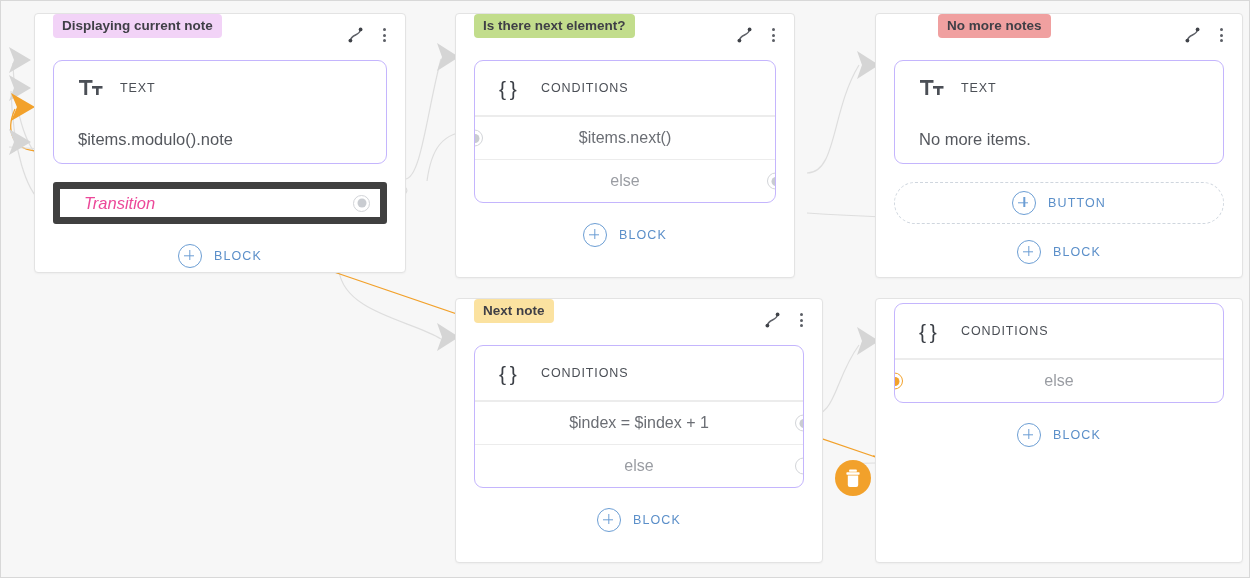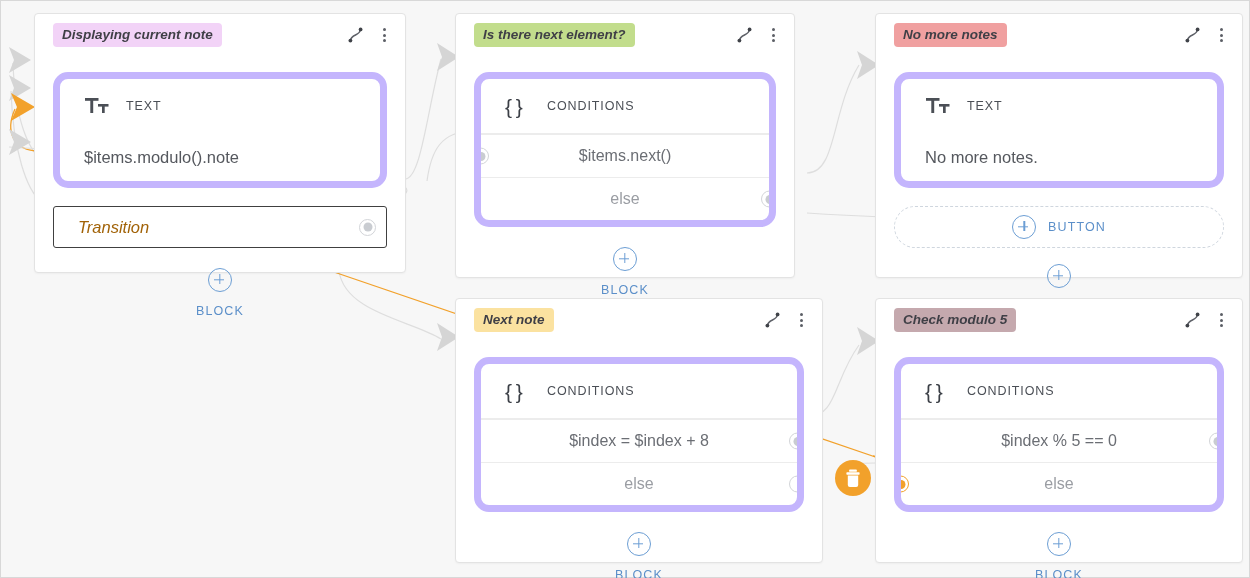--- a/index.html
+++ b/index.html
@@ -18,43 +18,42 @@
 
   
   .card{
     position:absolute;background:#ffffff;
     border:1px solid #e3e3e3;border-radius:4px;
     box-sizing:border-box;
     box-shadow:0 1px 2px rgba(0,0,0,.04);
   }
   .card-head{
     position:relative;height:42px;
-    display:flex;align-items:center;
+    display:flex;align-items:flex-start;
     padding:0 14px 0 18px;
-    font-style:italic;
   }
   .badge{
     font-size:13.5px;font-weight:bold;color:#3f3f46;
     padding:4px 9px;border-radius:4px;line-height:1.15;
     white-space:nowrap;
   }
   .head-icons{
     position:absolute;right:14px;top:12px;
     display:flex;align-items:center;gap:12px;
   }
   .curve-icon{width:18px;height:18px;display:block;}
   .kebab{
     width:14px;height:18px;display:flex;flex-direction:column;
     align-items:center;justify-content:center;gap:2.5px;cursor:pointer;
   }
   .kebab i{display:block;width:3px;height:3px;border-radius:50%;background:#5c5f66;}
 
   
   .block{
-    margin:16px 18px;border:7px solid #c4b5fd;border-radius:15px;
+    margin:4px 18px;border:1px solid #c4b5fd;border-radius:9px;
     background:#fff;overflow:hidden;
   }
   .block-head{
     display:flex;align-items:center;gap:16px;
     padding:14px 0 14px 24px;height:26px;box-sizing:content-box;
   }
   .block-head.bordered{border-bottom:1px solid #ececec;}
   .blk-type{
     font-size:12.5px;letter-spacing:.9px;color:#4b4f56;font-weight:normal;
   }
@@ -88,32 +87,31 @@
     content:"";position:absolute;left:50%;top:50%;
     width:9px;height:9px;border-radius:50%;background:#c9ccd1;
     transform:translate(-50%,-50%);
   }
   .port.active{border-color:#f2a12b;}
   .port.active::after{background:#f2a12b;}
 
   
   .transition{
     position:relative;margin:18px 18px 0;height:42px;
-    border:1px solid #404040;border-radius:3px;background:#fff;
+    border:7px solid #404040;border-radius:3px;background:#fff;
     display:flex;align-items:center;padding:0 24px;box-sizing:border-box;
-    font-size:16.5px;font-style:italic;color:#a16207;
+    font-size:16.5px;font-style:italic;color:#ec4899;
   }
   .transition .port{right:10px;}
 
   
   .add-row{
     display:flex;align-items:center;justify-content:center;gap:12px;
     color:#5b8fc9;font-size:12.5px;letter-spacing:1.1px;font-weight:normal;
     cursor:pointer;
-    flex-direction:column;
   }
   .plus{
     width:22px;height:22px;border-radius:50%;
     border:1.4px solid #6c9ed4;position:relative;flex:0 0 auto;
   }
   .plus::before,.plus::after{
     content:"";position:absolute;background:#6c9ed4;
   }
   .plus::before{left:50%;top:5px;width:1.4px;height:10px;transform:translateX(-50%);}
   .plus::after{top:50%;left:5px;height:1.4px;width:10px;transform:translateY(-50%);}
@@ -253,21 +251,21 @@
     </div>
 
     <div class="add-row add-block">
       <span class="plus"></span>
       <span>BLOCK</span>
     </div>
   </div>
 
   <div class="card" style="left:874px;top:12px;width:368px;height:265px;">
     <div class="card-head">
-      <span class="badge" style="background:#f0a0a0;">No more notes</span>
+      <span class="badge" style="background:#f0a0a0;margin-left:44px;">No more notes</span>
       <span class="head-icons">
         <svg class="curve-icon" viewBox="0 0 18 18">
           <path d="M3.5 14.5 C 4 8, 13 10, 13.5 3.5" fill="none" stroke="#5c5f66" stroke-width="1.5"></path>
           <circle cx="3.4" cy="14.6" r="1.9" fill="#3f4248"></circle>
           <circle cx="13.6" cy="3.4" r="1.9" fill="#3f4248"></circle>
         </svg>
         <span class="kebab">
             <i></i>
             <i></i>
             <i></i>
@@ -278,21 +276,21 @@
     <div class="block">
       <div class="block-head">
         <svg class="ticon" viewBox="0 0 26 20">
           <rect x="1" y="2" width="13.5" height="2.8" fill="#4b4f56"></rect>
           <rect x="6.3" y="2" width="2.9" height="15" fill="#4b4f56"></rect>
           <rect x="14" y="8" width="10.5" height="2.6" fill="#4b4f56"></rect>
           <rect x="18" y="8" width="2.7" height="9" fill="#4b4f56"></rect>
         </svg>
         <span class="blk-type">TEXT</span>
       </div>
-      <div class="blk-body">No more notes.</div>
+      <div class="blk-body">No more items.</div>
     </div>
 
     <div class="add-dashed">
       <span class="plus"></span>
       <span>BUTTON</span>
     </div>
 
     <div class="add-row" style="margin-top:16px;">
       <span class="plus"></span>
       <span>BLOCK</span>
@@ -315,60 +313,41 @@
           </span>
       </span>
     </div>
 
     <div class="block">
       <div class="block-head bordered">
         <span class="cicon">{ }</span>
         <span class="blk-type">CONDITIONS</span>
       </div>
       <div class="cond-row">
-        <span>$index = $index + 8</span>
+        <span>$index = $index + 1</span>
         <span class="port right filled"></span>
       </div>
       <div class="cond-row italic">
         <span>else</span>
         <span class="port right"></span>
       </div>
     </div>
 
     <div class="add-row add-block">
       <span class="plus"></span>
       <span>BLOCK</span>
     </div>
   </div>
 
   <div class="card" style="left:874px;top:297px;width:368px;height:265px;">
-    <div class="card-head">
-      <span class="badge" style="background:#c5a9ae;">Check modulo 5</span>
-      <span class="head-icons">
-        <svg class="curve-icon" viewBox="0 0 18 18">
-          <path d="M3.5 14.5 C 4 8, 13 10, 13.5 3.5" fill="none" stroke="#5c5f66" stroke-width="1.5"></path>
-          <circle cx="3.4" cy="14.6" r="1.9" fill="#3f4248"></circle>
-          <circle cx="13.6" cy="3.4" r="1.9" fill="#3f4248"></circle>
-        </svg>
-        <span class="kebab">
-            <i></i>
-            <i></i>
-            <i></i>
-          </span>
-      </span>
-    </div>
 
     <div class="block">
       <div class="block-head bordered">
         <span class="cicon">{ }</span>
         <span class="blk-type">CONDITIONS</span>
-      </div>
-      <div class="cond-row">
-        <span>$index % 5 == 0</span>
-        <span class="port right filled"></span>
       </div>
       <div class="cond-row italic">
         <span>else</span>
         <span class="port left active filled"></span>
       </div>
     </div>
 
     <div class="add-row add-block">
       <span class="plus"></span>
       <span>BLOCK</span>

